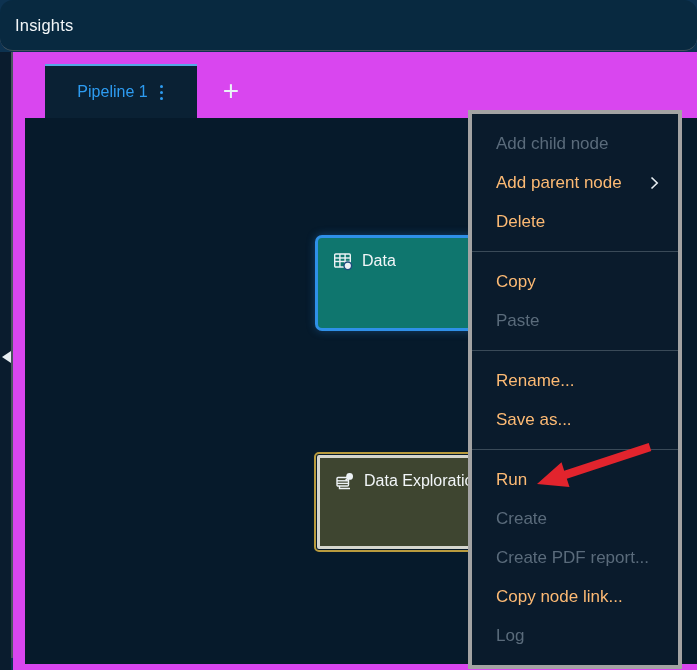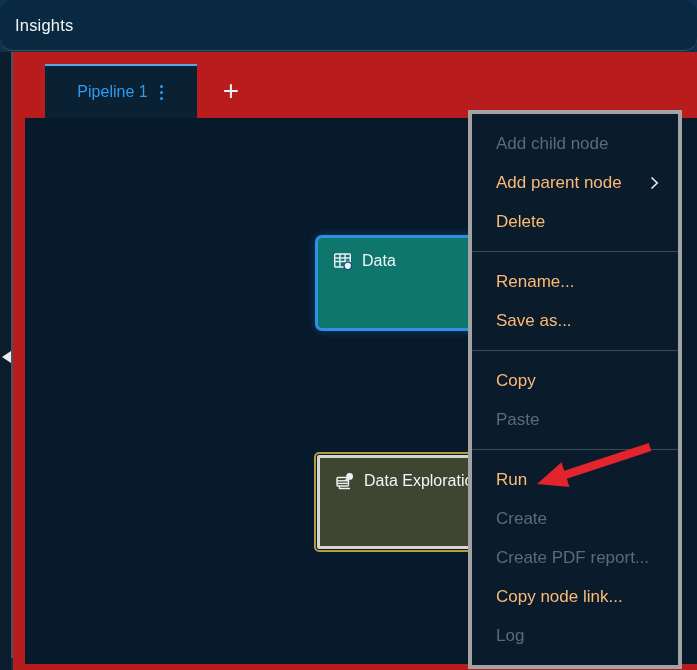--- a/index.html
+++ b/index.html
@@ -18,21 +18,21 @@
   }
   
   .left-rail { position:absolute; left:0; top:52px; width:11px; height:618px; background:#0a1c2e; }
   .collapse-arrow {
     position:absolute; left:2px; top:351px; width:0; height:0; cursor:pointer;
     border-top:6px solid transparent; border-bottom:6px solid transparent;
     border-right:9px solid #e8eef2;
   }
   .vline { position:absolute; left:11px; top:52px; width:2px; height:606px; background:#49555e; }
   
-  .panel { position:absolute; left:13px; top:52px; width:684px; height:618px; background:#b91c1c; }
+  .panel { position:absolute; left:13px; top:52px; width:684px; height:618px; background:#d946ef; }
   .tabbar { position:relative; height:66px; }
   .tab {
     position:absolute; left:32px; top:12px; width:152px; height:54px;
     background:#0a2134; border-top:2px solid #55a9e4; cursor:pointer;
     display:flex; align-items:center; justify-content:center; gap:10px;
     color:#2d9bf0; font-size:16px;
   }
   .kebab { display:flex; flex-direction:column; gap:3px; padding:4px 2px; cursor:pointer; }
   .kebab i { width:3px; height:3px; border-radius:50%; background:#2d9bf0; }
   .add-tab {
@@ -142,26 +142,26 @@
         <span>Add parent node</span>
         <span class="submenu-chevron">
           <svg width="9" height="15" viewBox="0 0 9 15">
               <path d="M1.5 2 L7.2 7.5 L1.5 13" stroke="#e8eef2" stroke-width="1.6" fill="none"></path>
             </svg>
         </span>
       </div>
       <div class="menu-item">Delete</div>
     </div>
     <div class="menu-section">
+      <div class="menu-item">Copy</div>
+      <div class="menu-item disabled">Paste</div>
+    </div>
+    <div class="menu-section">
       <div class="menu-item">Rename...</div>
       <div class="menu-item">Save as...</div>
-    </div>
-    <div class="menu-section">
-      <div class="menu-item">Copy</div>
-      <div class="menu-item disabled">Paste</div>
     </div>
     <div class="menu-section">
       <div class="menu-item">Run</div>
       <div class="menu-item disabled">Create</div>
       <div class="menu-item disabled">Create PDF report...</div>
       <div class="menu-item">Copy node link...</div>
       <div class="menu-item disabled">Log</div>
     </div>
   </div>
 

